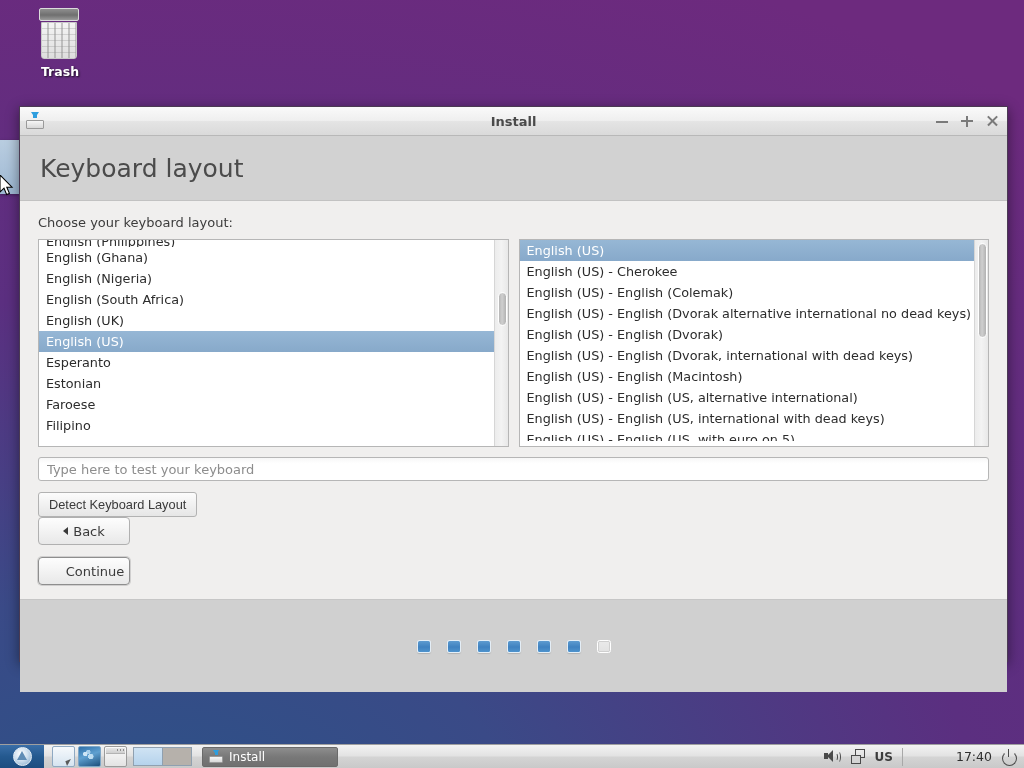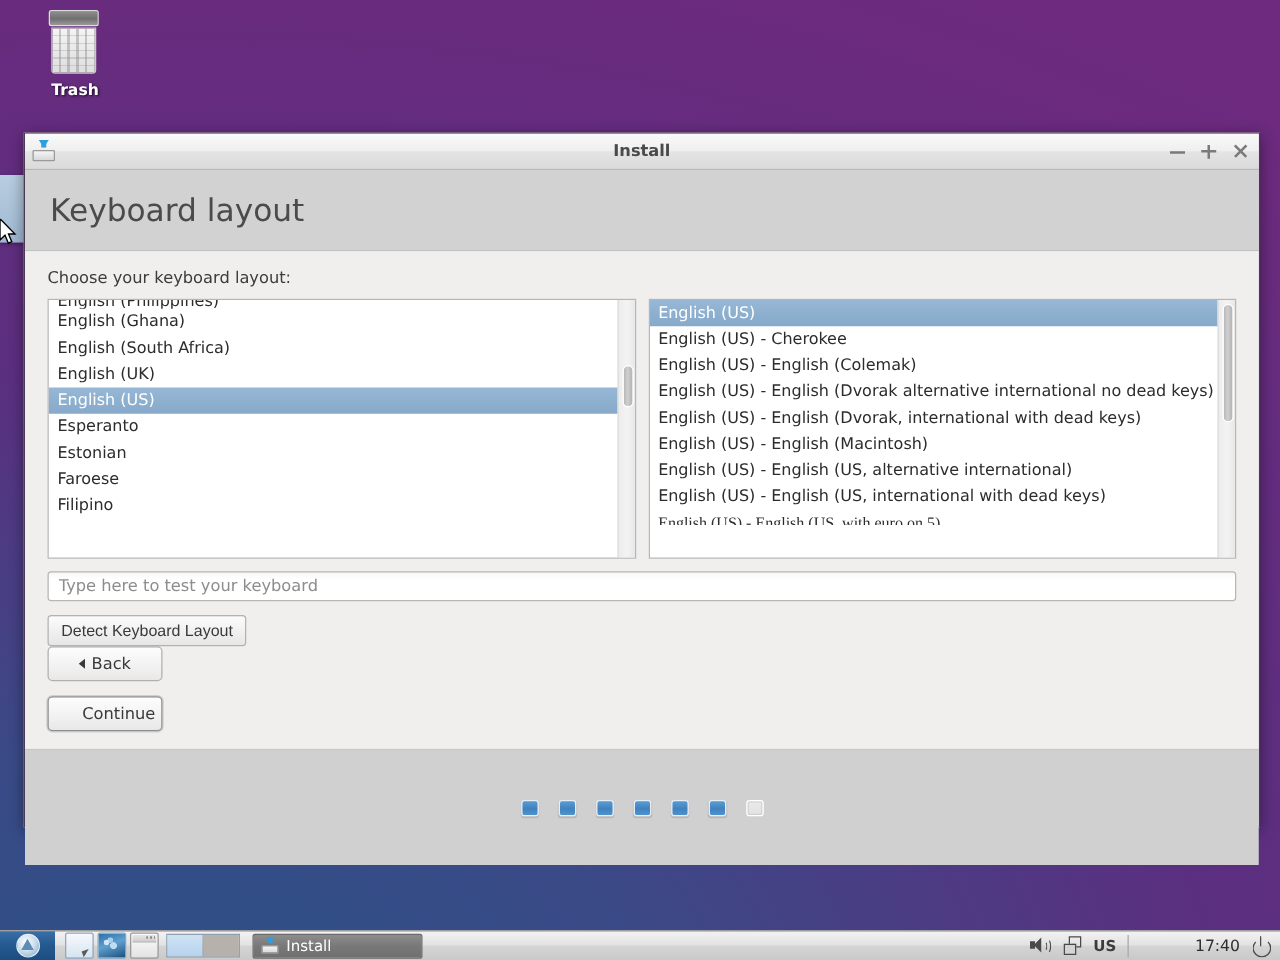--- a/index.html
+++ b/index.html
@@ -152,21 +152,21 @@
     white-space: nowrap; overflow: hidden; cursor: default;
   }
   .list-row-item.selected {
     background: linear-gradient(180deg, #96b7d5 0%, #87a9ca 100%);
     color: #ffffff;
   }
   .list-row-item.partial-top {
     height: 7px; line-height: 3px; overflow: hidden;
     color: #2c2c2c;
   }
-  .list-row-item.partial-bottom { height: 12px; line-height: 21px; overflow: hidden; font-family: Liberation Serif, serif; }
+  .list-row-item.partial-bottom { height: 12px; line-height: 21px; overflow: hidden; }
 
   .scrollbar {
     position: absolute; right: 0; top: 0; bottom: 0; width: 14px;
     background: linear-gradient(90deg, #ececec 0%, #f3f3f3 50%, #e8e8e8 100%);
     border-left: 1px solid #d6d6d6; box-sizing: border-box;
     cursor: pointer;
   }
   .scroll-thumb {
     position: absolute; left: 3px; width: 9px;
     background: linear-gradient(90deg, #b6b6b6 0%, #cfcfcf 45%, #b2b2b2 100%);
@@ -423,39 +423,41 @@
   <div class="content">
 
     <div class="choose-label">Choose your keyboard layout:</div>
 
     <div class="lists-row">
 
       <div class="list-box">
         <div class="list-inner" id="layout-list-inner">
             <div class="list-row-item partial-top">English (Philippines)</div>
             <div class="list-row-item">English (Ghana)</div>
+            <div class="list-row-item">English (Nigeria)</div>
             <div class="list-row-item">English (South Africa)</div>
             <div class="list-row-item">English (UK)</div>
             <div class="list-row-item selected">English (US)</div>
             <div class="list-row-item">Esperanto</div>
             <div class="list-row-item">Estonian</div>
             <div class="list-row-item">Faroese</div>
             <div class="list-row-item">Filipino</div>
           </div>
         <div class="scrollbar">
           <div class="scroll-thumb" style="top:52px;height:34px;"></div>
         </div>
       </div>
 
       <div class="list-box">
         <div class="list-inner" id="variant-list-inner">
             <div class="list-row-item selected">English (US)</div>
             <div class="list-row-item">English (US) - Cherokee</div>
             <div class="list-row-item">English (US) - English (Colemak)</div>
             <div class="list-row-item">English (US) - English (Dvorak alternative international no dead keys)</div>
+            <div class="list-row-item">English (US) - English (Dvorak)</div>
             <div class="list-row-item">English (US) - English (Dvorak, international with dead keys)</div>
             <div class="list-row-item">English (US) - English (Macintosh)</div>
             <div class="list-row-item">English (US) - English (US, alternative international)</div>
             <div class="list-row-item">English (US) - English (US, international with dead keys)</div>
             <div class="list-row-item partial-bottom">English (US) - English (US, with euro on 5)</div>
           </div>
         <div class="scrollbar">
           <div class="scroll-thumb" style="top:3px;height:95px;"></div>
         </div>
       </div>

